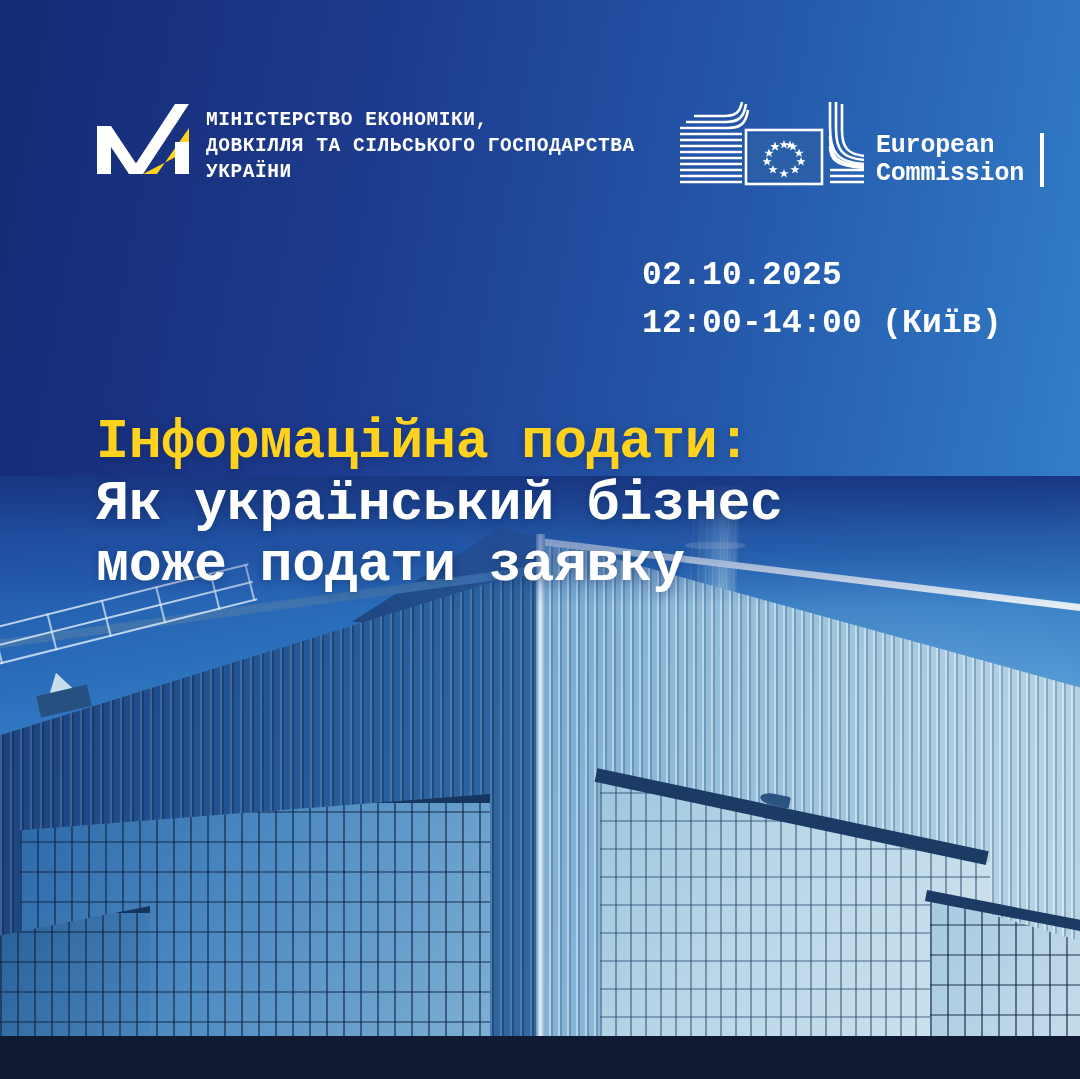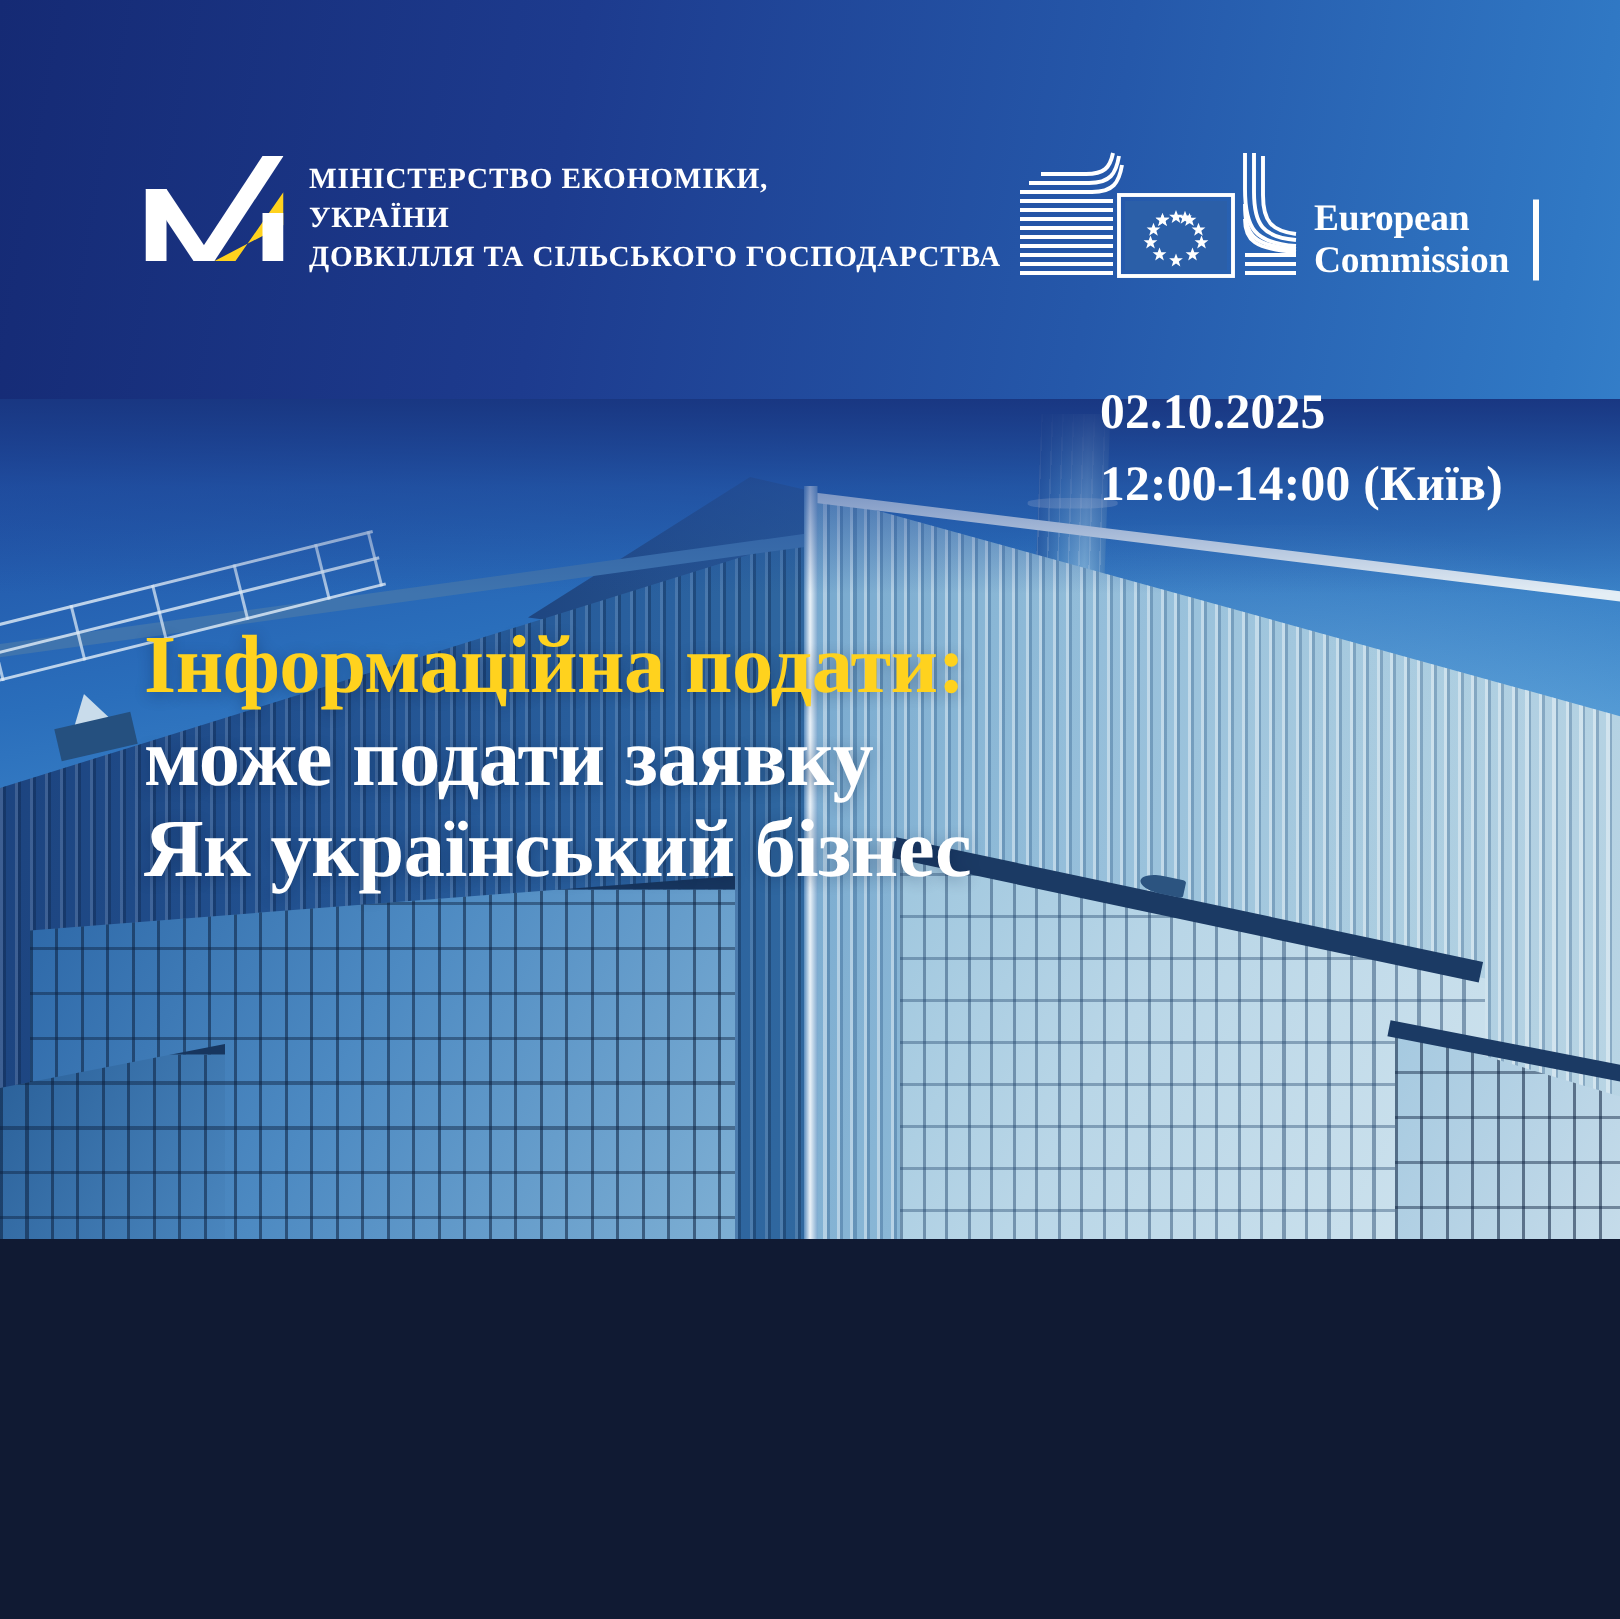--- a/index.html
+++ b/index.html
@@ -4,23 +4,23 @@
 <title>Event Announcement Banner</title>
 <style>
   html, body {
     margin: 0;
     padding: 0;
     background: #101a33;
   }
   .poster {
     position: relative;
     width: 1080px;
-    height: 826px;
+    height: 1036px;
     overflow: hidden;
-    font-family: Liberation Serif, serif;
+    font-family: Liberation Mono, monospace;
     background: linear-gradient(100deg, #152a74 0%, #1d3b8e 32%, #2558aa 62%, #3078c4 88%, #3a88d0 100%);
   }
 
   
   .photo {
     position: absolute;
     left: 0; right: 0; bottom: 0;
     height: 560px;
     overflow: hidden;
   }
@@ -439,22 +439,22 @@
         <polygon points="0,22 14,22 46,70 32,70" fill="#ffffff"></polygon>
 
         <polygon points="32,70 46,70 92,0 78,0" fill="#ffffff"></polygon>
 
         <polygon points="46,70 60,70 92,24 92,46" fill="#FFD21E"></polygon>
 
         <polygon points="78,38 92,38 92,70 78,70" fill="#ffffff"></polygon>
       </svg>
       <div class="ministry-text">
         <div>МІНІСТЕРСТВО ЕКОНОМІКИ,</div>
+        <div>ДОВКІЛЛЯ ТА СІЛЬСЬКОГО ГОСПОДАРСТВА</div>
         <div>УКРАЇНИ</div>
-        <div>ДОВКІЛЛЯ ТА СІЛЬСЬКОГО ГОСПОДАРСТВА</div>
       </div>
     </div>
 
     <div class="ec-logo">
       <svg class="ec-emblem" viewBox="0 0 190 96">
 
         <g fill="none" stroke="#ffffff" stroke-width="2.6">
           <path d="M4,34 H66"></path>
           <path d="M4,40 H66"></path>
           <path d="M4,46 H66"></path>
@@ -505,17 +505,17 @@
     </div>
   </div>
 
   <div class="datetime">
     <div>02.10.2025</div>
     <div>12:00-14:00 (Київ)</div>
   </div>
 
   <div class="headline">
     <span class="l1">Інформаційна подати:</span>
+    <span class="lw">Як український бізнес</span>
     <span class="lw">може подати заявку</span>
-    <span class="lw">Як український бізнес</span>
   </div>
 
 </div>
 
 </body></html>

